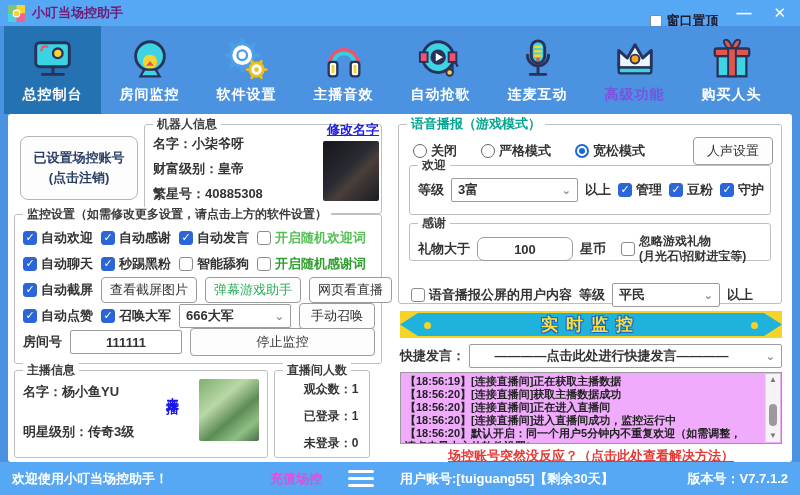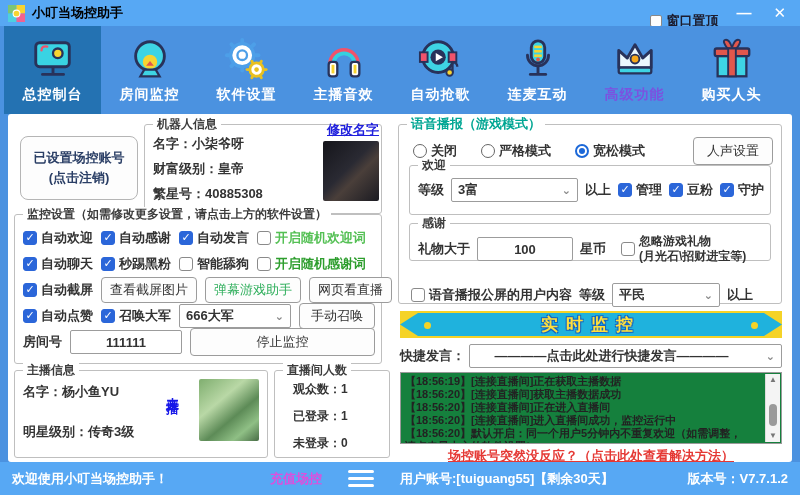--- a/index.html
+++ b/index.html
@@ -3,21 +3,21 @@
 <meta charset="utf-8">
 <style>
   * { margin:0; padding:0; box-sizing:border-box; }
   html,body { width:800px; height:495px; overflow:hidden; }
   body { font-family:"Liberation Sans","DejaVu Sans",sans-serif; }
   .window { position:relative; width:800px; height:495px; background:#4b92e0; }
 
   
   .titlebar { position:absolute; top:0; left:0; right:0; height:26px; background:#57a8f4; display:flex; align-items:center; padding:0 8px; }
   .app-icon { width:17px; height:17px; margin-right:7px; }
-  .app-title { color:#000000; font-size:13px; font-weight:bold; }
+  .app-title { color:#701a75; font-size:13px; font-weight:bold; }
   .tb-right { position:absolute; right:10px; top:0; height:42px; display:flex; gap:14px; }
   .pin-wrap { display:flex; align-items:center; gap:4px; }
   .pin-box { width:12px; height:12px; background:#fdfdfd; border:1px solid #888; border-radius:2px; }
   .pin-label { font-size:13px; font-weight:bold; color:#1c1c2e; }
   .win-btn { color:#fff; font-size:15px; font-weight:bold; line-height:26px; cursor:default; padding:0 4px; }
 
   
   .toolbar { position:absolute; top:26px; left:0; right:0; height:88px; background:#4b92e0; display:flex; padding:0 4px; }
   .tool { width:97px; height:88px; display:flex; flex-direction:column; align-items:center; justify-content:center; gap:3px; }
   .tool.active { background:#2472b2; }
@@ -60,21 +60,21 @@
   .edit-link { position:absolute; top:-4px; right:2px; font-size:13px; font-weight:bold; color:#2020dd; text-decoration:underline; }
   .robot-avatar { position:absolute; right:2px; top:16px; width:56px; height:60px; border-radius:2px; background:linear-gradient(135deg,#15151a 0%,#2a2a33 45%,#4a3f3a 60%,#1b1b22 100%); }
 
   .monitor-gb { left:6px; top:100px; width:368px; height:150px; padding:10px 6px 0 8px; }
   .m-row { display:flex; align-items:center; gap:8px; height:26px; }
 
   .anchor-gb { left:6px; top:256px; width:254px; height:88px; padding:12px 6px 0 8px; }
   .not-live { position:absolute; left:148px; top:16px; writing-mode:vertical-rl; font-size:13px; font-weight:bold; color:#1717e8; letter-spacing:2px; }
   .anchor-avatar { position:absolute; right:8px; top:8px; width:60px; height:62px; border-radius:2px; background:linear-gradient(140deg,#7fae6f 0%,#b9d8a6 35%,#5d8b57 60%,#8fbf85 80%,#486d45 100%); }
 
-  .count-gb { left:266px; top:256px; width:116px; height:88px; padding:10px 0 0 18px; }
+  .count-gb { left:266px; top:256px; width:96px; height:88px; padding:10px 0 0 18px;text-align:center; }
   .count-line { font-size:12px; font-weight:bold; color:#333; margin-bottom:10px; white-space:nowrap; }
 
   
   .voice-gb { left:390px; top:10px; width:384px; height:180px; padding:10px 8px 0 10px; }
   .radio-row { display:flex; align-items:center; gap:6px; margin:2px 0 16px 4px; }
   .voice-btn { margin-left:auto; width:80px; padding:4px 0; }
   .welcome-gb { left:10px; top:40px; width:362px; height:50px; padding:12px 6px 0 8px; }
   .thanks-gb { left:10px; top:98px; width:362px; height:38px; padding:10px 6px 12px 8px; }
   .two-line { font-size:12px; font-weight:bold; color:#333; line-height:1.25; white-space:nowrap; }
   .public-row { position:absolute; left:12px; top:158px; display:flex; align-items:center; gap:7px; }
@@ -82,21 +82,21 @@
   .banner { position:absolute; left:392px; top:197px; width:382px; height:27px; background:#f5d327; overflow:hidden; }
   .banner-ribbon { position:absolute; left:0; top:2px; right:0; bottom:2px; background:#1fb2dd; clip-path:polygon(18px 0,calc(100% - 18px) 0,100% 50%,calc(100% - 18px) 100%,18px 100%,0 50%); }
   .banner-dot { position:absolute; top:50%; margin-top:-3px; width:7px; height:7px; border-radius:50%; background:#f5d327; }
   .banner-text { position:absolute; left:0; right:0; top:2px; text-align:center; font-size:17px; font-weight:bold; letter-spacing:8px; color:#ffdf3d;
     text-shadow:-1px -1px 0 #1565c0,1px -1px 0 #1565c0,-1px 1px 0 #1565c0,1px 1px 0 #1565c0; }
 
   .quick-row { position:absolute; left:392px; top:230px; width:382px; display:flex; align-items:center; gap:4px; }
   .quick-sel { flex:1; justify-content:center; height:24px; }
   .quick-sel .qv { margin:0 auto; }
 
-  .log-box { position:absolute; left:392px; top:258px; width:382px; height:72px; border:1px solid #9a9a9a; background:#15803d; padding:2px 36px 2px 4px; overflow:hidden; }
+  .log-box { position:absolute; left:392px; top:258px; width:382px; height:72px; border:1px solid #9a9a9a; background:#f0abfc; padding:2px 36px 2px 4px; overflow:hidden; }
   .log-line { font-size:11px; font-weight:bold; color:#222; line-height:13px; }
   .scrollbar { position:absolute; right:1px; top:1px; bottom:1px; width:15px; background:#f4f4f4; border-left:1px solid #ddd; }
   .sb-arrow { position:absolute; left:0; right:0; text-align:center; font-size:8px; color:#777; line-height:12px; }
   .sb-up { top:0; } .sb-down { bottom:0; }
   .sb-thumb { position:absolute; left:3px; width:8px; top:30px; height:22px; background:#9a9a9a; border-radius:4px; }
 
   .help-link { position:absolute; left:392px; top:333px; width:382px; text-align:center; font-size:13px; font-weight:bold; color:#e53935; text-decoration:underline; white-space:nowrap; }
 
   
   .statusbar { position:absolute; bottom:0; left:0; right:0; height:33px; background:#57a8f4; }
@@ -373,21 +373,21 @@
           <span class="cbw">
               <span class="cb on"></span>
               <span class="cbl">守护</span>
             </span>
         </div>
       </div>
       <div class="gb thanks-gb">
         <span class="lg">感谢</span>
         <div class="row">
           <span class="txt">礼物大于</span>
-          <input class="inp" style="width: 96px;" value="100">
+          <input class="inp" style="width: 96px; border-radius: 7px;" value="100">
           <span class="txt">星币</span>
           <span class="cbw" style="margin-left:8px;">
             <span class="cb"></span>
             <span class="two-line"><span>忽略游戏礼物</span><br><span>(月光石\招财进宝等)</span></span>
           </span>
         </div>
       </div>
       <div class="public-row">
         <span class="cbw">
             <span class="cb"></span>

